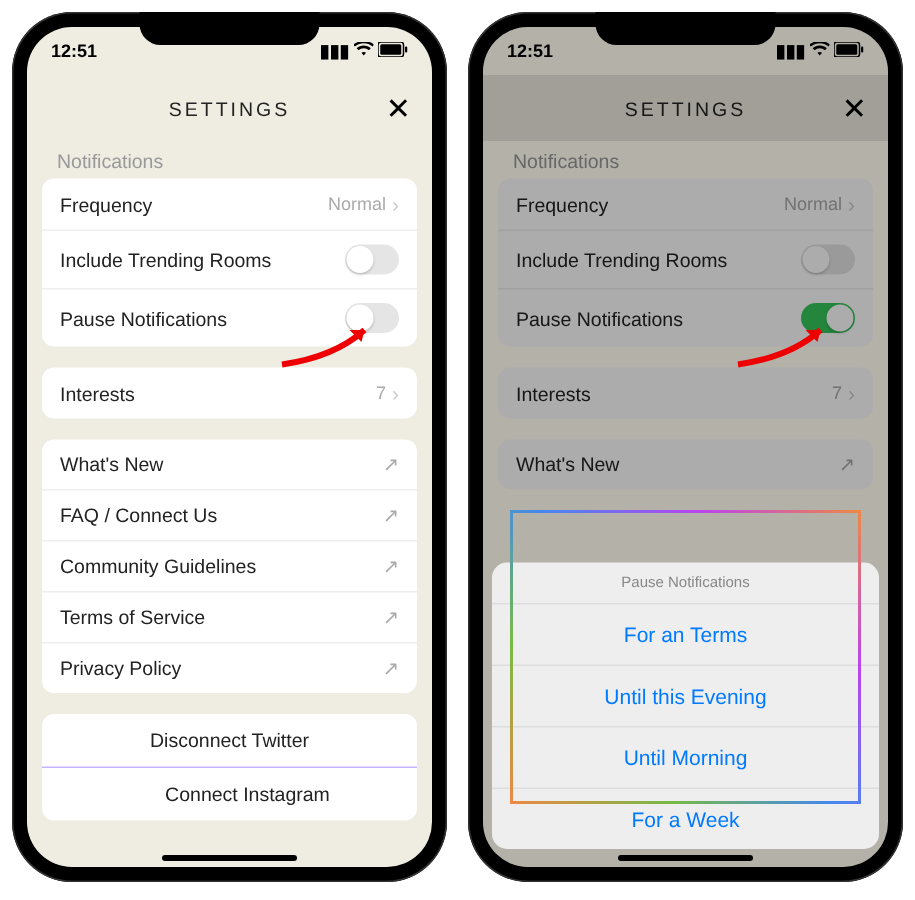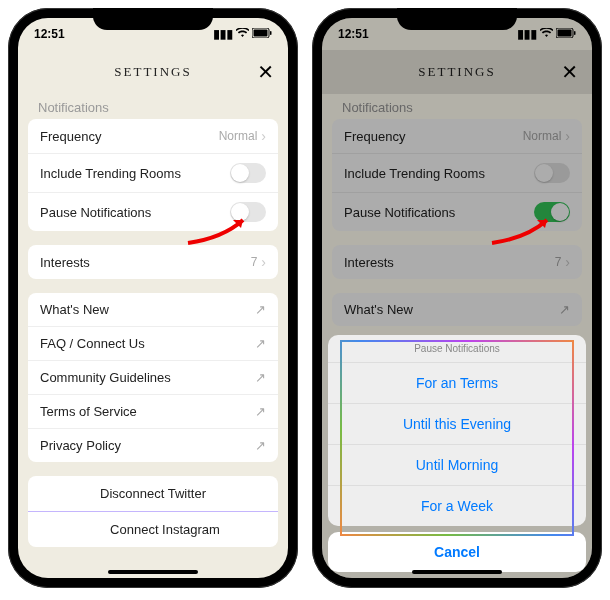--- a/index.html
+++ b/index.html
@@ -51,21 +51,20 @@
     color: #000;
   }
   .status-right { display: flex; gap: 3px; align-items: center; }
   .header {
     height: 44px;
     display: flex;
     align-items: center;
     justify-content: center;
     position: relative;
     background: #efece1;
-    font-family: Liberation Serif, serif;
   }
   .header-title {
     font-size: 13px;
     letter-spacing: 2px;
     font-weight: 500;
     color: #222;
   }
   .close-btn {
     position: absolute;
     right: 14px;
@@ -364,18 +363,17 @@
     </svg>
 
     <div class="overlay">
       <div class="sheet">
         <div class="sheet-title">Pause Notifications</div>
         <div class="sheet-option">For an Terms</div>
         <div class="sheet-option">Until this Evening</div>
         <div class="sheet-option">Until Morning</div>
         <div class="sheet-option">For a Week</div>
       </div>
-      <div class="sheet-cancel">Cancel</div>
     </div>
     <div class="scribble" style="left:18px;top:322px;width:234px;height:196px"></div>
     <div class="home-indicator"></div>
   </div>
 </div>
 
 </body></html>

